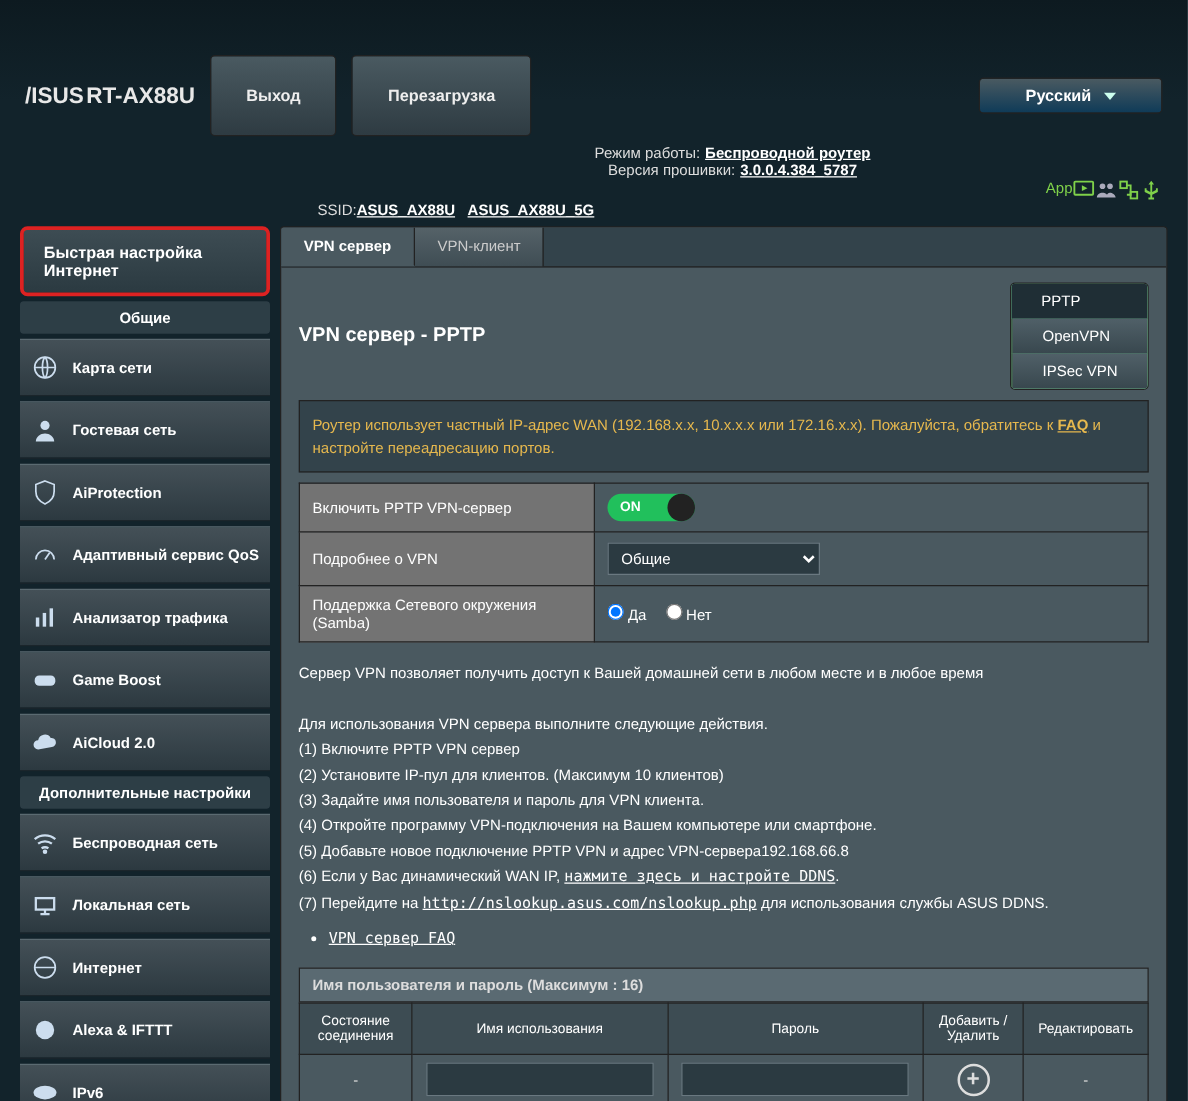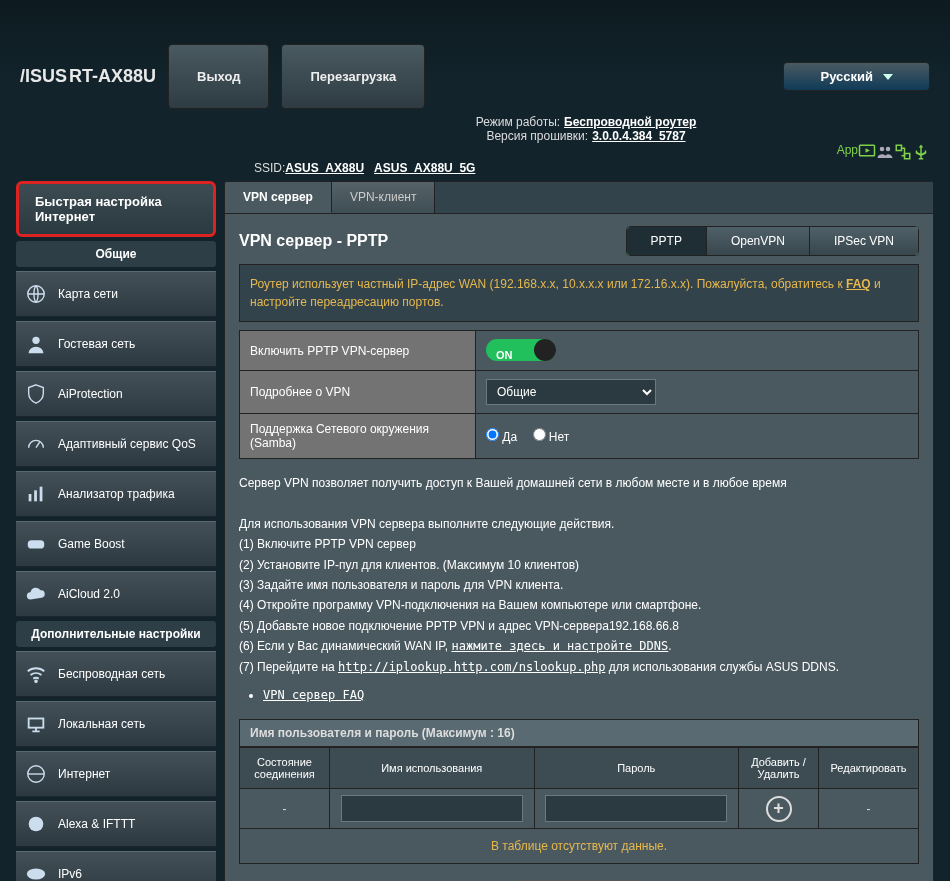--- a/index.html
+++ b/index.html
@@ -18,42 +18,42 @@
 .infoline .seg{margin-right:12px;}
 .infoline2{display:flex;align-items:center;padding:0 10px 6px 244px;font-size:12px;color:#ddd;}
 .infoline2 a{color:#fff;text-decoration:underline;font-weight:bold;margin-right:10px;}
 .icon-row{margin-left:auto;display:flex;gap:0;color:#7fd14a;}
 .icon-row svg{width:18px;height:18px;}
 
 .layout { display:flex; gap:8px; padding:0 6px;}
 .sidebar { width:200px; display:flex; flex-direction:column; gap:4px;}
 .quick { background:linear-gradient(#3d4c53,#2b3a41); border:3px solid #d22; border-radius:6px; padding:10px 8px; display:flex; align-items:center; gap:8px; font-size:13px; font-weight:bold; color:#fff; cursor:pointer;}
 .section-title { background:#2d3e46; text-align:center; padding:6px; font-size:12px; font-weight:bold; border-radius:3px;}
-.menu-item { background:linear-gradient(#445057,#2c3940); border-top:1px solid #5b6a71; border-bottom:1px solid #1b252b; padding:10px 8px; display:flex; align-items:center; gap:10px; font-size:12px; font-weight:normal; color:#fff; cursor:pointer;}
+.menu-item { background:linear-gradient(#445057,#2c3940); border-top:1px solid #5b6a71; border-bottom:1px solid #1b252b; padding:10px 8px; display:flex; align-items:center; gap:10px; font-size:12px; font-weight:bold; color:#fff; cursor:pointer;}
 .menu-item .icn{width:24px;height:24px;display:flex;align-items:center;justify-content:center;}
 .menu-item .icn svg{width:22px;height:22px;}
 
 .main { flex:1; background:#4a5960; border:1px solid #222; border-radius:3px; padding:0; overflow:hidden;}
 .tabs { display:flex; background:#33434b; border-bottom:1px solid #222;}
 .tab { padding:8px 18px; font-size:12px; color:#ccc; cursor:pointer; border-right:1px solid #222; background:linear-gradient(#556268,#3f4d54);}
 .tab.active { background:#4a5960; color:#fff; font-weight:bold; border-bottom:1px solid #4a5960;}
 .content { padding:12px 14px; color:#ddd;}
 .title-row{display:flex;align-items:center;margin-bottom:8px;}
 .page-title{font-size:16px;font-weight:bold;color:#fff;}
-.segctrl{margin-left:auto;display:flex;border:1px solid #222;border-radius:4px;overflow:hidden;background:#86efac;}
+.segctrl{margin-left:auto;display:flex;border:1px solid #222;border-radius:4px;overflow:hidden;background:#86efac;flex-direction:column;}
 .segbtn{padding:7px 24px;font-size:12px;color:#fff;cursor:pointer;background:linear-gradient(#506068,#38474e);border-left:1px solid #222;}
 .segbtn:first-child{border-left:none;}
 .segbtn.active{background:#1f2e35;}
 .notice{background:#33434b;border:1px solid #222;padding:10px;color:#e6b84e;font-size:12px;line-height:1.5;margin-bottom:8px;}
 .notice a{color:#e6b84e;font-weight:bold;text-decoration:underline;}
 .panel-head{background:#5a6a72;padding:6px 10px;font-weight:bold;font-size:12px;border:1px solid #222;border-bottom:none;}
 .form-tbl{width:100%;border-collapse:collapse;border:1px solid #222;}
 .form-tbl td{border:1px solid #222;padding:8px 10px;font-size:12px;color:#fff;background:#4a5960;}
 .form-tbl td.lbl{width:236px;background:#737373;}
-.toggle{display:inline-flex;width:70px;height:22px;border-radius:11px;background:#21c05c;align-items:flex-end;position:relative;color:#fff;font-weight:bold;font-size:11px;}
+.toggle{display:inline-flex;width:70px;height:22px;border-radius:11px;background:#21c05c;align-items:center;position:relative;color:#fff;font-weight:bold;font-size:11px;}
 .toggle .knob{width:22px;height:22px;border-radius:11px;background:#222;position:absolute;right:0;}
 .toggle .txt{margin-left:10px;}
 select{background:#2b3a41;color:#fff;border:1px solid #6a7880;padding:4px 6px;width:170px;font-size:12px;}
 .radio-lbl{margin-right:12px;}
 .desc{margin:14px 0;font-size:12px;line-height:1.7;color:#fff;}
 .desc a{color:#fff;text-decoration:underline;font-family:monospace;}
 .user-head{background:#5a6a72;padding:6px 10px;font-weight:bold;font-size:12px;border:1px solid #222;}
 .user-tbl{width:100%;border-collapse:collapse;border:1px solid #222;}
 .user-tbl th{background:#3d4c53;padding:8px 4px;font-size:11px;font-weight:normal;color:#fff;border:1px solid #222;text-align:center;}
 .user-tbl td{background:#4a5960;padding:6px;border:1px solid #222;text-align:center;}
@@ -270,21 +270,21 @@
           </table>
       <div class="desc">
         <div>Сервер VPN позволяет получить доступ к Вашей домашней сети в любом месте и в любое время</div><br>
         <div>Для использования VPN сервера выполните следующие действия.</div>
         <div>(1) Включите PPTP VPN сервер</div>
         <div>(2) Установите IP-пул для клиентов. (Максимум 10 клиентов)</div>
         <div>(3) Задайте имя пользователя и пароль для VPN клиента.</div>
         <div>(4) Откройте программу VPN-подключения на Вашем компьютере или смартфоне.</div>
         <div>(5) Добавьте новое подключение PPTP VPN и адрес VPN-сервера192.168.66.8</div>
         <div><span>(6) Если у Вас динамический WAN IP, </span><a href="#">нажмите здесь и настройте DDNS</a><span>.</span></div>
-        <div><span>(7) Перейдите на </span><a href="#">http://iplookup.http.com/nslookup.php</a><span> для использования службы ASUS DDNS.</span></div>
+        <div><span>(7) Перейдите на </span><a href="#">http://nslookup.asus.com/nslookup.php</a><span> для использования службы ASUS DDNS.</span></div>
         <ul style="margin-top:8px;margin-left:24px;">
               <li><a href="#">VPN сервер FAQ</a></li>
             </ul>
       </div>
       <div class="user-head">Имя пользователя и пароль (Максимум : 16)</div>
       <table class="user-tbl">
         <tbody>
               <tr>
           <th style="width:90px">Состояние соединения</th>
           <th>Имя использования</th>

